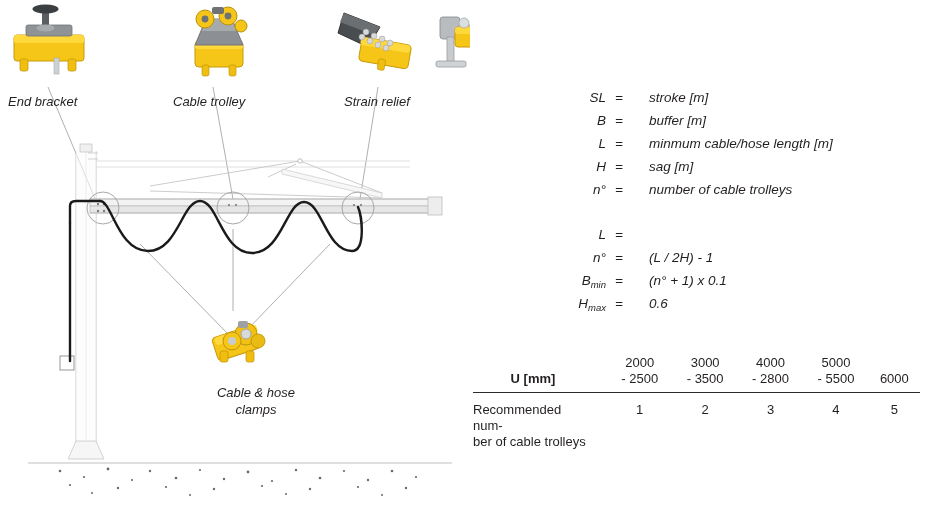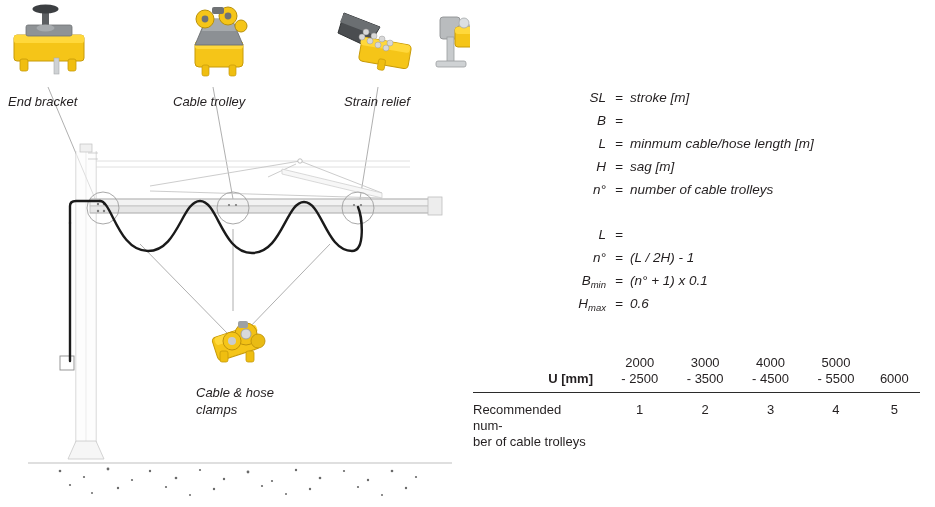--- a/index.html
+++ b/index.html
@@ -32,20 +32,21 @@
     color: #231f20;
     white-space: nowrap;
   }
   #label-end-bracket { left: 8px;  top: 93px; }
   #label-cable-trolley { left: 173px; top: 93px; }
   #label-strain-relief { left: 344px; top: 93px; }
   #label-clamps {
     left: 196px;
     top: 383px;
     width: 120px;
+    text-align: center;
     white-space: normal;
     line-height: 17px;
   }
 
   
   #legend {
     position: absolute;
     left: 560px;
     top: 90px;
     width: 360px;
@@ -62,20 +63,21 @@
     text-align: right;
     padding-right: 6px;
   }
   .legend-eq {
     width: 14px;
     text-align: center;
   }
   .legend-def {
     flex: 1;
     padding-left: 4px;
+    margin-left: 19px;
   }
   .sub {
     font-size: 9.5px;
     vertical-align: -0.28em;
     font-style: italic;
   }
   #formulas { margin-top: 22px; }
 
   
   #table-wrap {
@@ -94,21 +96,20 @@
     color: #231f20;
     vertical-align: bottom;
     padding: 0;
   }
   .hdr-row th {
     border-bottom: 1px solid #2b2b2b;
     padding-bottom: 5px;
     font-size: 13px;
   }
   .hdr-label {
-    text-align: right;
     width: 120px;
     font-weight: bold;
     padding-right: 14px;
     padding-bottom: 6px !important;
   }
   .hdr-num {
     line-height: 16px;
   }
   .body-row td {
     padding-top: 9px;
@@ -326,20 +327,21 @@
 
   <div>
     <div class="legend-row">
       <span class="legend-sym">SL</span>
       <span class="legend-eq">=</span>
       <span class="legend-def">stroke [m]</span>
     </div>
     <div class="legend-row">
       <span class="legend-sym">B</span>
       <span class="legend-eq">=</span>
+      <span class="legend-def">buffer [m]</span>
     </div>
     <div class="legend-row">
       <span class="legend-sym">L</span>
       <span class="legend-eq">=</span>
       <span class="legend-def">minmum cable/hose length [m]</span>
     </div>
     <div class="legend-row">
       <span class="legend-sym">H</span>
       <span class="legend-eq">=</span>
       <span class="legend-def">sag [m]</span>
@@ -382,21 +384,21 @@
         <th class="hdr-num">
           <span>2000</span><br>
           <span>- 2500</span>
         </th>
         <th class="hdr-num">
           <span>3000</span><br>
           <span>- 3500</span>
         </th>
         <th class="hdr-num">
           <span>4000</span><br>
-          <span>- 4500</span>
+          <span>- 2800</span>
         </th>
         <th class="hdr-num">
           <span>5000</span><br>
           <span>- 5500</span>
         </th>
         <th class="hdr-num">
           <span>6000</span><br>
           <span></span>
         </th>
       </tr>

